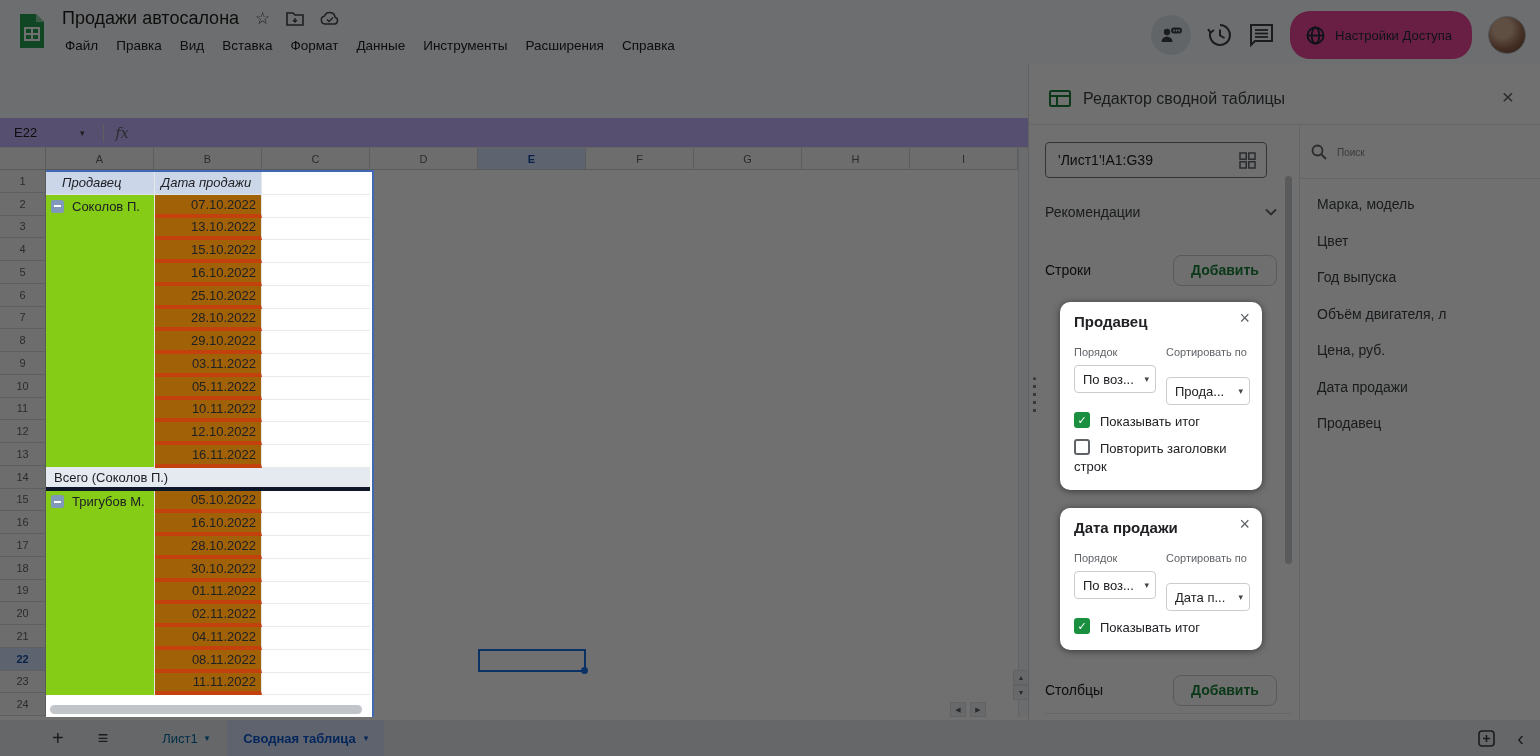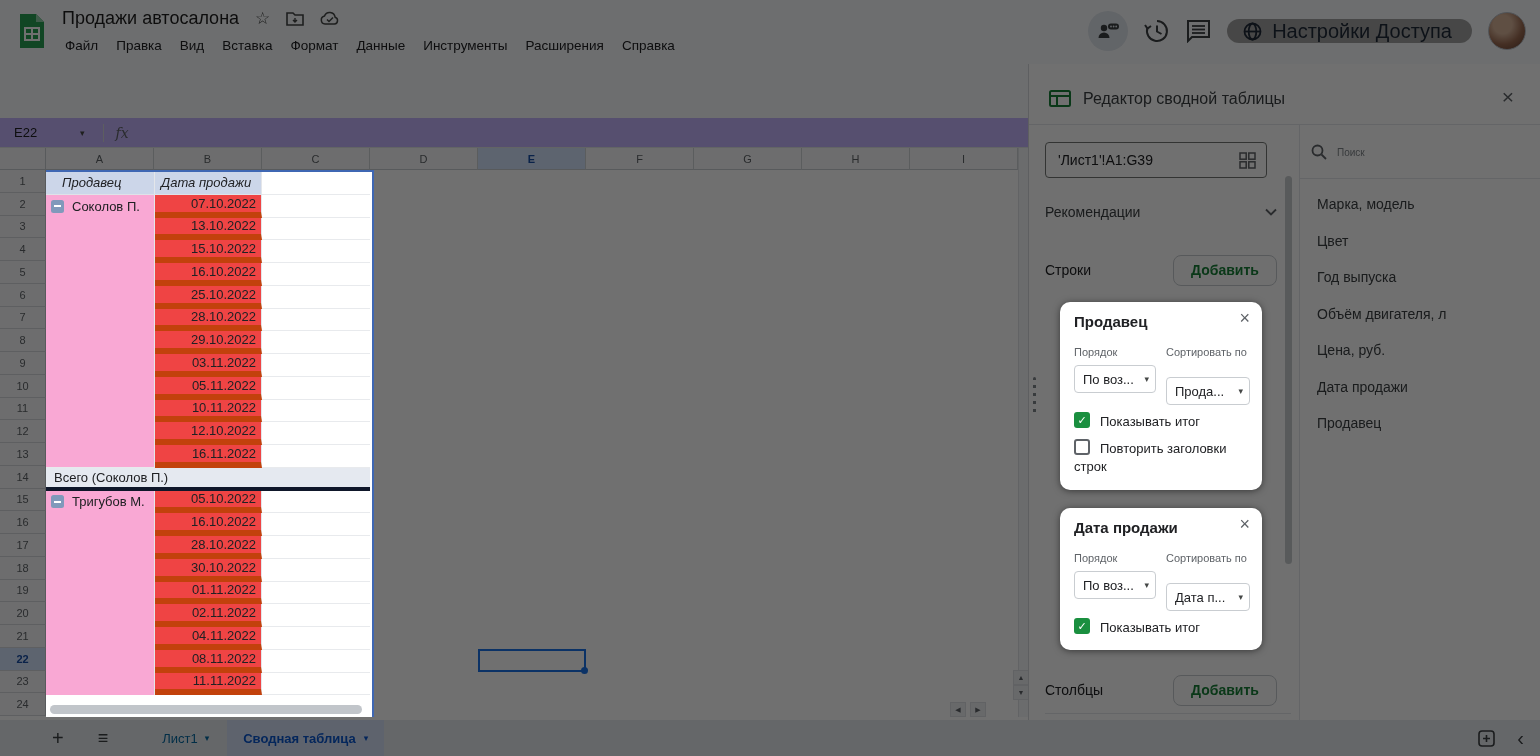--- a/index.html
+++ b/index.html
@@ -15,21 +15,21 @@
   
   #topbar { position:absolute; left:0; top:0; width:1540px; height:64px; background:#f9fbfd; }
   #logo { position:absolute; left:18px; top:12px; width:28px; height:38px; }
   #title-row { position:absolute; left:62px; top:8px; display:flex; align-items:center; gap:16px; }
   #doc-title { font-size:18px; color:#1f1f1f; }
   .title-ico { color:#444746; font-size:17px; line-height:1; }
   #menus { position:absolute; left:56px; top:34px; display:flex; }
   .menu-item { font-size:13.5px; color:#202124; padding:4px 9px; border-radius:4px; cursor:default; }
   #topbar-right { position:absolute; right:14px; top:11px; display:flex; align-items:center; gap:16px; }
   #presence-btn { width:40px; height:40px; border-radius:50%; background:#dfe5ec; display:flex; align-items:center; justify-content:center; }
-  #share-btn { height:24px; padding:0 20px 0 16px; border-radius:20px; background:#a3a3a3; display:flex; align-items:center; gap:10px; font-size:20px; color:#1f2937; }
+  #share-btn { height:48px; padding:0 20px 0 16px; border-radius:20px; background:#ec4899; display:flex; align-items:center; gap:10px; font-size:13px; color:#1f2937; }
   #avatar { width:38px; height:38px; border-radius:50%; background:radial-gradient(circle at 38% 32%, #d8b49a 0 28%, #9c6b52 60%, #5f3d30 100%); border:1px solid #b9bfc7; }
 
   
   #toolbar-strip { position:absolute; left:0; top:64px; width:1028px; height:54px; background:#f9fbfd; }
   #toolbar { position:absolute; left:16px; top:72px; width:1000px; height:36px; background:#edf2fa; border-radius:10px; display:flex; align-items:center; padding:0 10px; gap:2px; }
   .tb-btn { min-width:28px; height:28px; display:flex; align-items:center; justify-content:center; color:#444746; font-size:14px; border-radius:4px; padding:0 4px; }
   .tb-sep { width:1px; height:20px; background:#c6cbd3; margin:0 6px; }
   .tb-caret { font-size:9px; color:#444746; margin-left:3px; }
   #font-size-box { width:30px; height:24px; border:1px solid #747775; border-radius:4px; display:flex; align-items:center; justify-content:center; font-size:13px; background:transparent; }
   .tb-txt { font-size:13px; }
@@ -101,22 +101,22 @@
   .field-item { height:36.5px; display:flex; align-items:center; font-size:14px; color:#3c4043; }
   #drag-handle { position:absolute; left:1033px; top:377px; width:3px; height:36px; background:repeating-linear-gradient(to bottom,#80868b 0 3px,transparent 3px 8px); border-radius:2px; }
 
   
   #dim { position:absolute; left:0; top:0; width:1540px; height:756px; background:rgba(0,0,0,0.56); z-index:40; pointer-events:none; }
 
   
   #spot-table { position:absolute; left:46px; top:170px; width:328px; height:547px; background:#ffffff; border-top:2px solid #3f67b3; border-right:2px solid #3f67b3; z-index:50; }
   #spot-rows { position:absolute; left:0; top:0; width:324px; height:531px; overflow:hidden; }
   .trow { display:flex; width:324px; height:22.75px; }
-  .ca { width:109px; height:100%; background:#f9a8d4; border-right:1px solid #e4e6ea; font-size:13px; display:flex; align-items:center; }
-  .cb { width:107px; height:100%; background:#ef4444; border-right:1px solid #e4e6ea; border-bottom:6px solid #c2410c; font-size:13px; display:flex; align-items:center; justify-content:flex-end; padding-right:5px; }
+  .ca { width:109px; height:100%; background:#84cc16; border-right:1px solid #e4e6ea; font-size:13px; display:flex; align-items:center; }
+  .cb { width:107px; height:100%; background:#a16207; border-right:1px solid #e4e6ea; border-bottom:4px solid #c2410c; font-size:13px; display:flex; align-items:center; justify-content:flex-end; padding-right:5px; }
   .cc { flex:1; height:100%; background:#ffffff; border-bottom:1px solid #e8eaed; }
   .ca.ab { border-bottom:1px solid #e8eaed; }
   .t-header .ca, .t-header .cb { background:#ccd6e9; font-style:italic; border-bottom:1px solid #dfe2e8; }
   .t-header .ca { padding-left:8px; }
   .t-header .cb { justify-content:flex-start; padding-left:6px; }
   .t-header .cc { background:#ffffff; }
   .atext { padding-left:8px; }
   .t-group .atext { padding-left:0; }
   .cell-total { width:324px; height:100%; background:#e5e9f0; border-bottom:4px solid #0f172a; font-size:13px; display:flex; align-items:center; padding-left:8px; }
   .collapse-btn { display:inline-flex; width:13px; height:13px; margin:0 8px 0 5px; background:#8099bb; border-radius:2.5px; align-items:center; justify-content:center; flex:none; }

